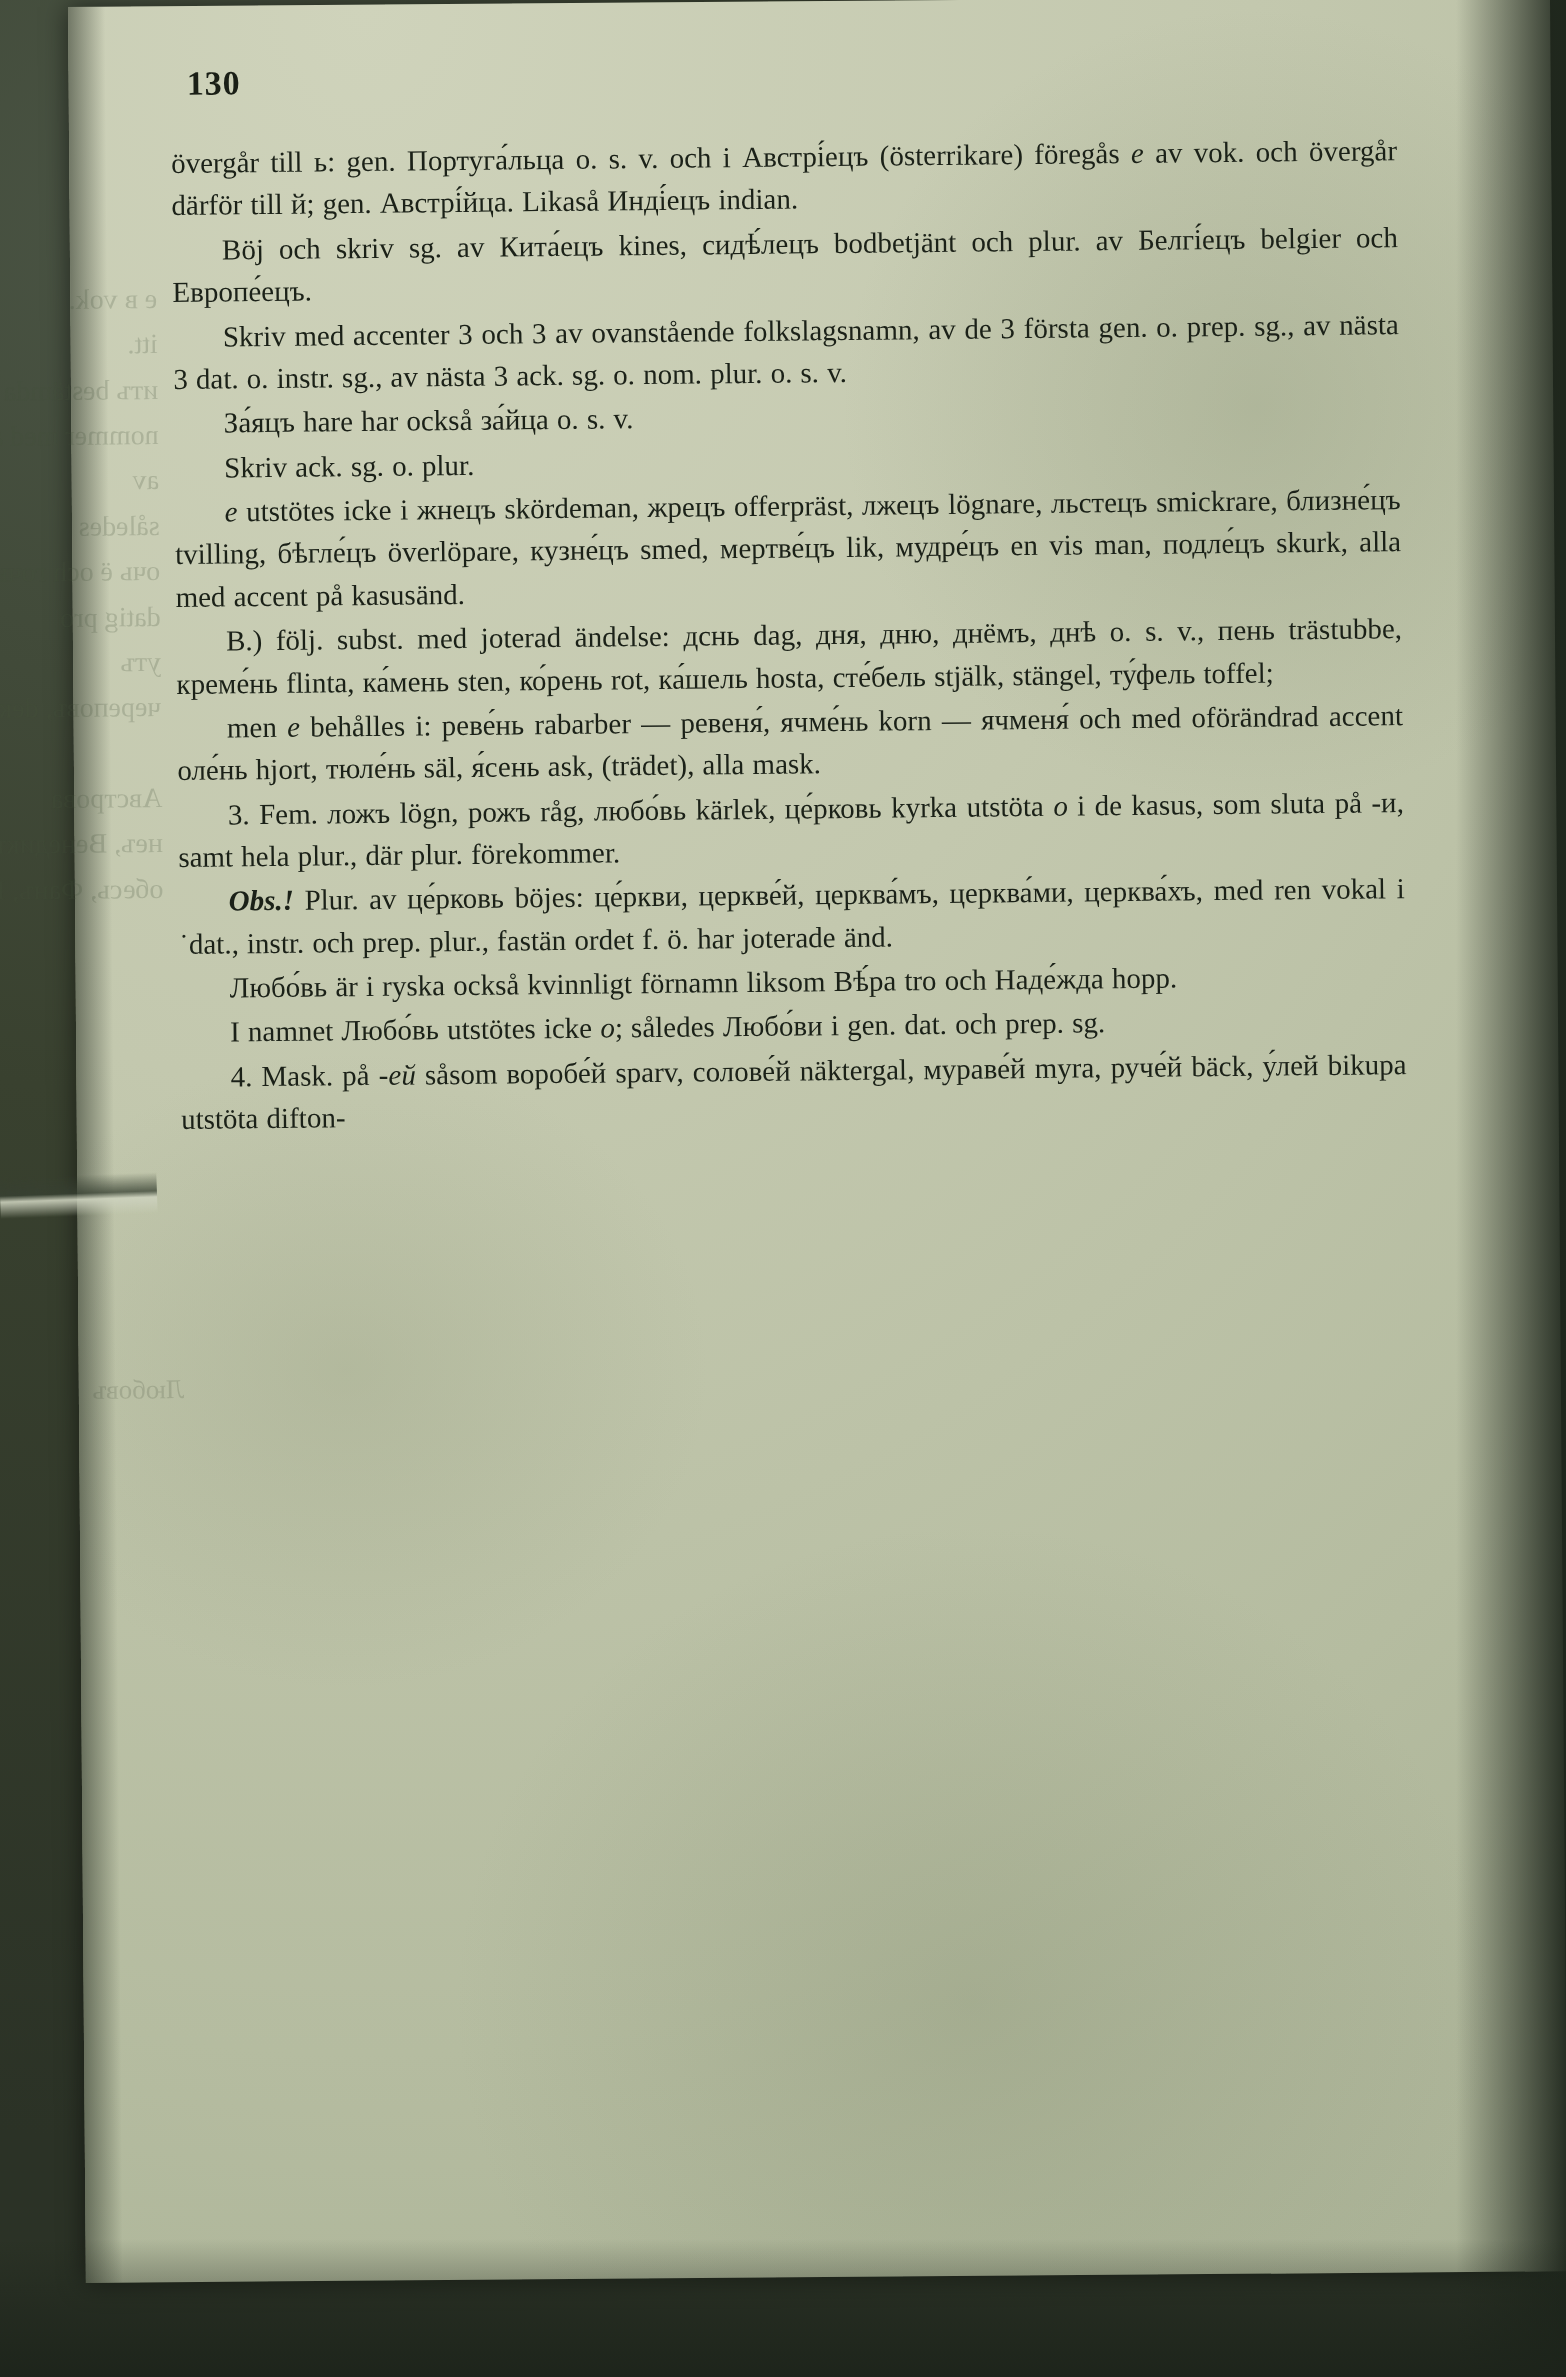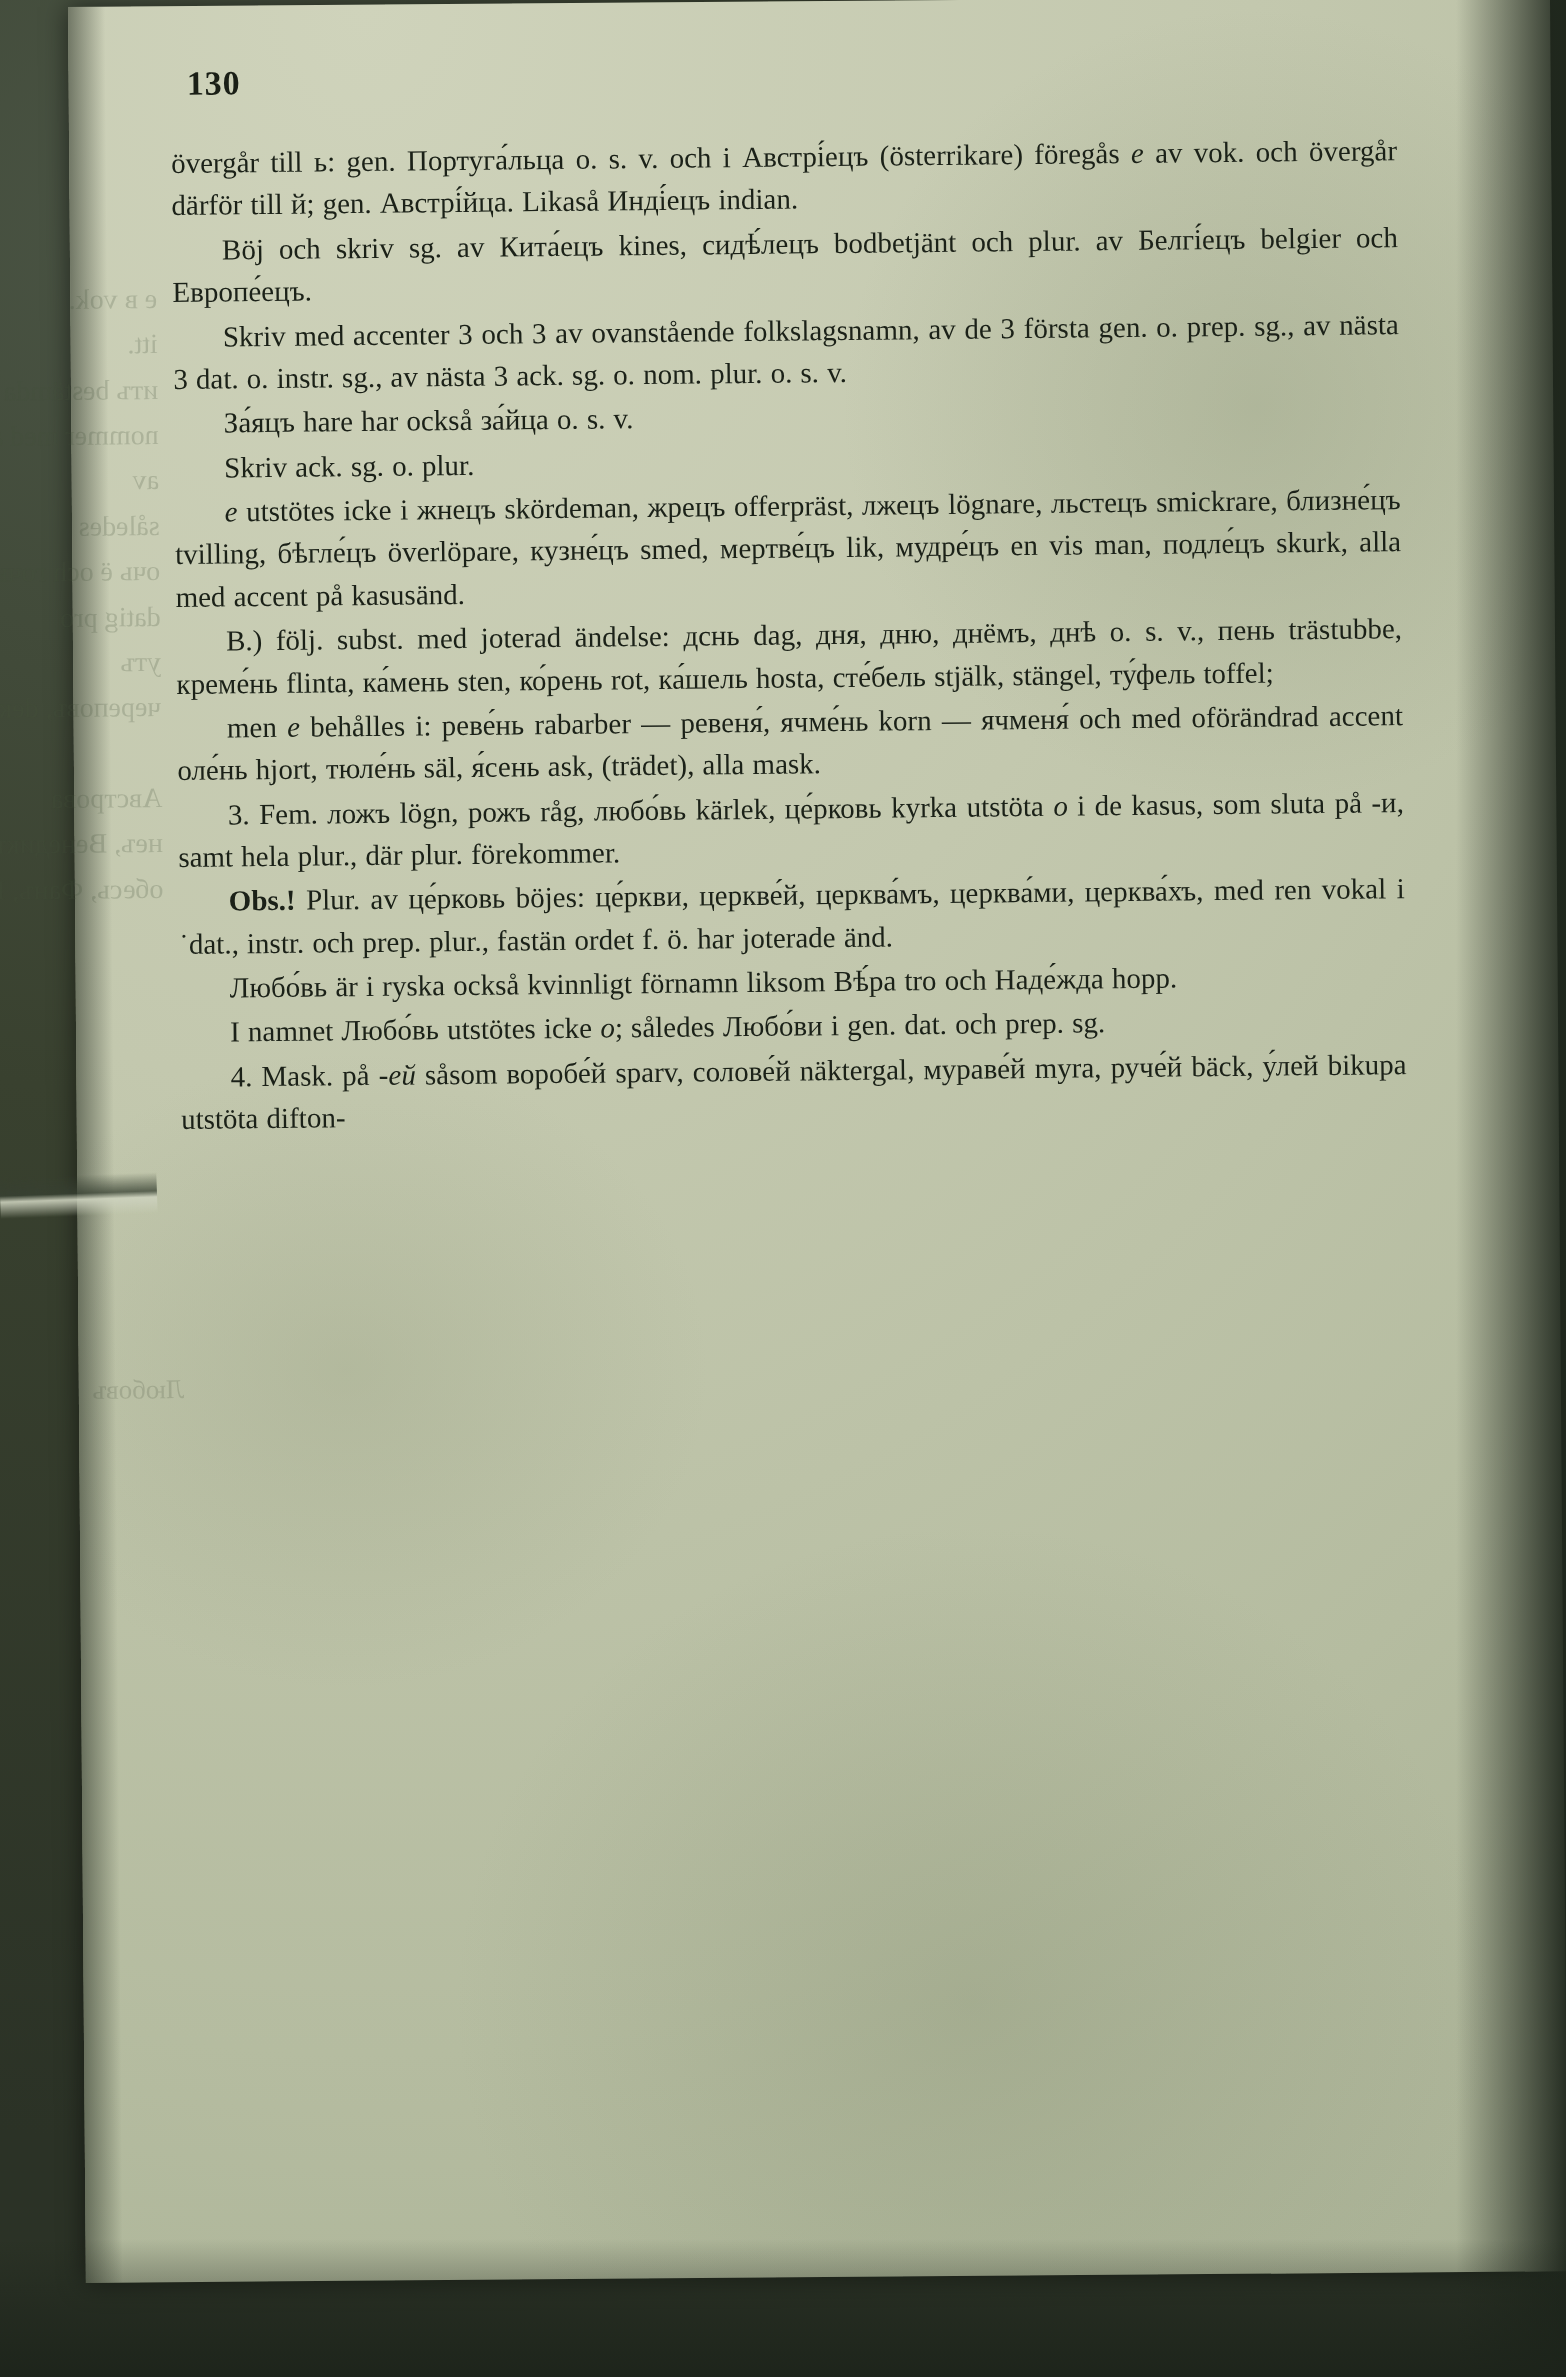--- a/index.html
+++ b/index.html
@@ -102,21 +102,21 @@
     margin: 0 0 1.8px 0;
     font-size: 29px;
     line-height: 1.465;
     text-align: justify;
     text-justify: inter-word;
     word-spacing: 0.9px;
     color: #1b2118;
   }
   p.para.indent { text-indent: 50px; }
   .it { font-style: italic; }
-  .bi { font-weight: bold; }
+  .bi { font-style: italic; font-weight: bold; }
 
   
   .ghost {
     position: absolute;
     left: 157px;
     top: 276px;
     width: 1253px;
     font-size: 28px;
     line-height: 1.62;
     color: rgba(70,80,60,0.22);

